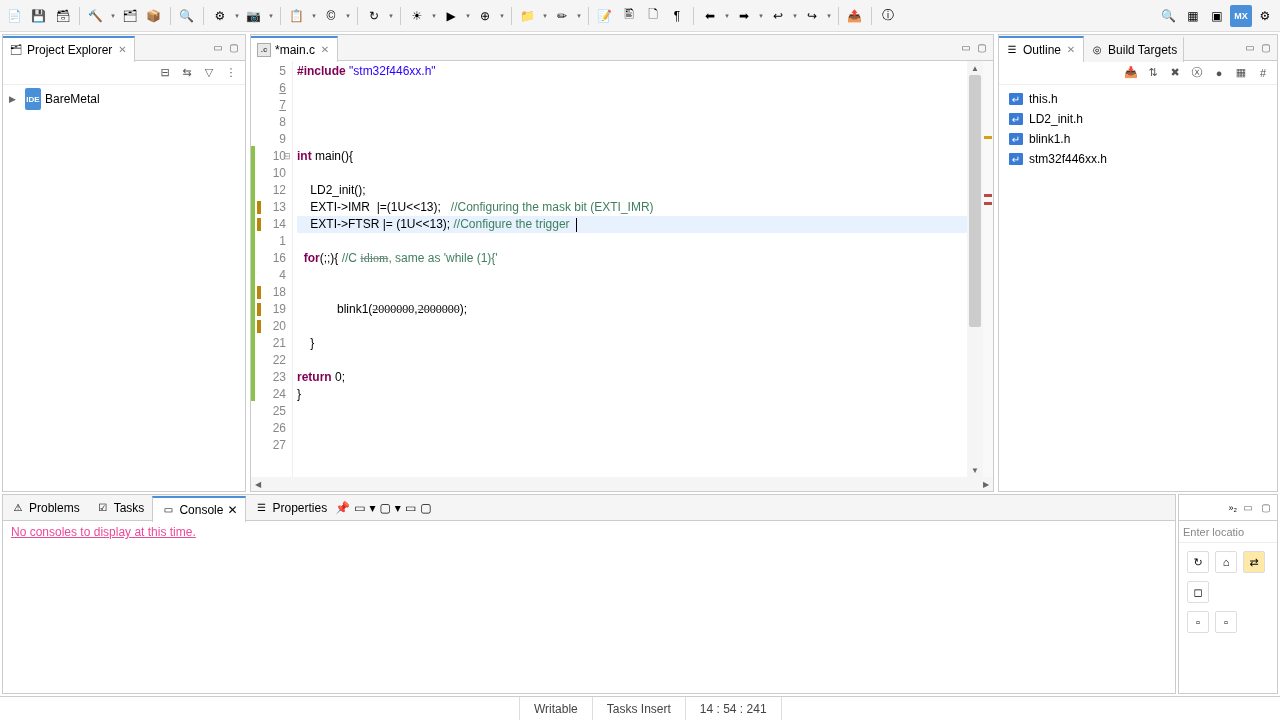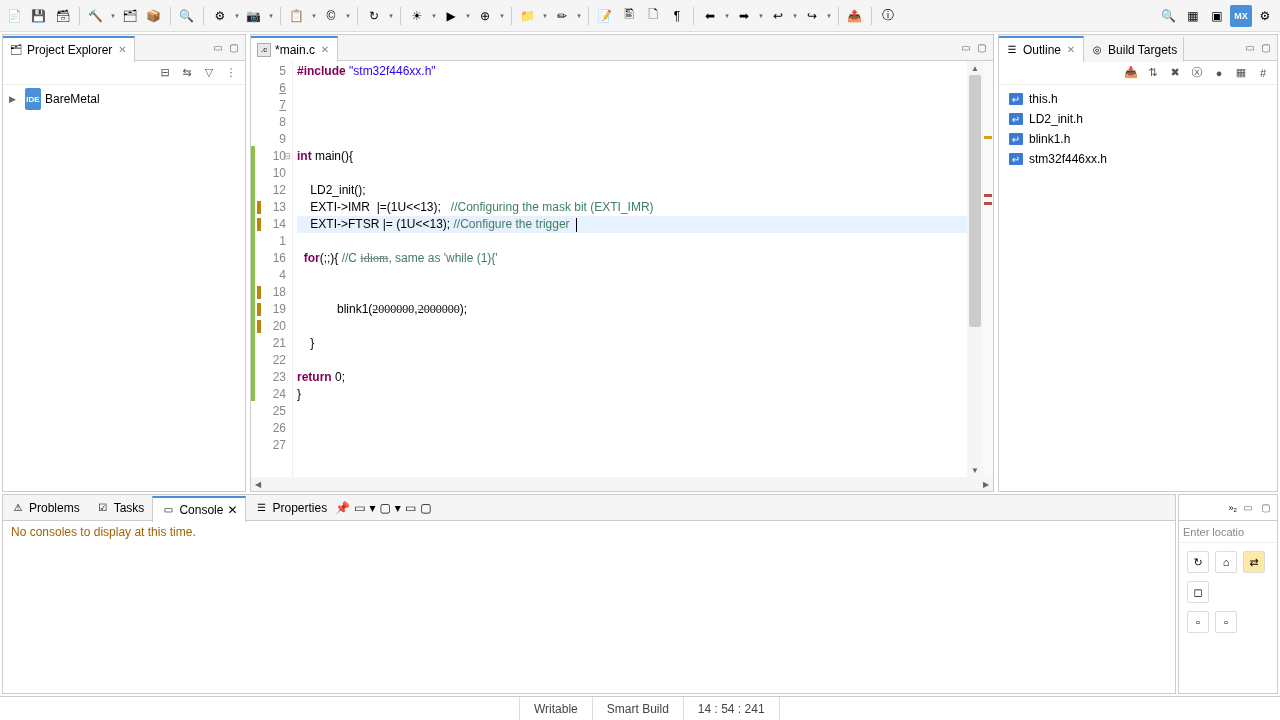--- a/index.html
+++ b/index.html
@@ -75,21 +75,21 @@
 .ol-ic.inc { background: #3a7bd5; color: #fff; border-radius: 1px; }
 .ol-ic.fn { width: 10px; height: 10px; background: #7cb342; border-radius: 50%; }
 
 
 .bottom { height: 200px; display: flex; margin: 0 2px 2px 2px; }
 .console-panel { flex: 1; border: 1px solid #ccc; display: flex; flex-direction: column; }
 .console-tabs { height: 26px; background: #f5f5f5; border-bottom: 1px solid #ccc; display: flex; align-items: center; }
 .ctab { height: 26px; padding: 0 8px; display: flex; align-items: center; gap: 4px; cursor: pointer; }
 .ctab.active { background: #fff; border-right: 1px solid #ccc; border-left: 1px solid #ccc; border-top: 2px solid #4a90d9; position: relative; top: 1px; }
 .console-tb { display: flex; gap: 4px; padding-right: 6px; }
-.console-body { flex: 1; padding: 4px 8px; color: #a16207; }
+.console-body { flex: 1; padding: 4px 8px; color: #ec4899; text-decoration: underline; }
 .quick-panel { width: 100px; border: 1px solid #ccc; margin-left: 2px; display: flex; flex-direction: column; }
 .qp-top { height: 26px; border-bottom: 1px solid #ccc; display: flex; align-items: center; justify-content: flex-end; padding-right: 4px; gap: 4px; }
 .qp-input { height: 22px; border-bottom: 1px solid #eee; padding: 0 4px; color: #888; font-size: 11px; display: flex; align-items: center; overflow: hidden; white-space: nowrap; }
 .qp-body { flex: 1; display: flex; flex-direction: column; gap: 8px; padding: 8px; }
 .qp-row { display: flex; gap: 6px; }
 .qp-btn { width: 22px; height: 22px; border: 1px solid #ddd; border-radius: 2px; cursor: pointer; display: flex; align-items: center; justify-content: center; font-size: 11px; }
 .qp-btn.hl { background: #ffe9a8; }
 
 
 .status { height: 24px; border-top: 1px solid #ccc; display: flex; align-items: center; }
@@ -380,16 +380,16 @@
         <div class="qp-btn">▫</div>
         <div class="qp-btn">▫</div>
       </div>
     </div>
   </div>
 </div>
 
 <div class="status">
   <div class="cell lead"></div>
   <div class="cell">Writable</div>
-  <div class="cell">Smart Build</div>
+  <div class="cell">Tasks Insert</div>
   <div class="cell">14 : 54 : 241</div>
   <div class="cell" style="flex:1;border:none"></div>
 </div>
 
 </body></html>

